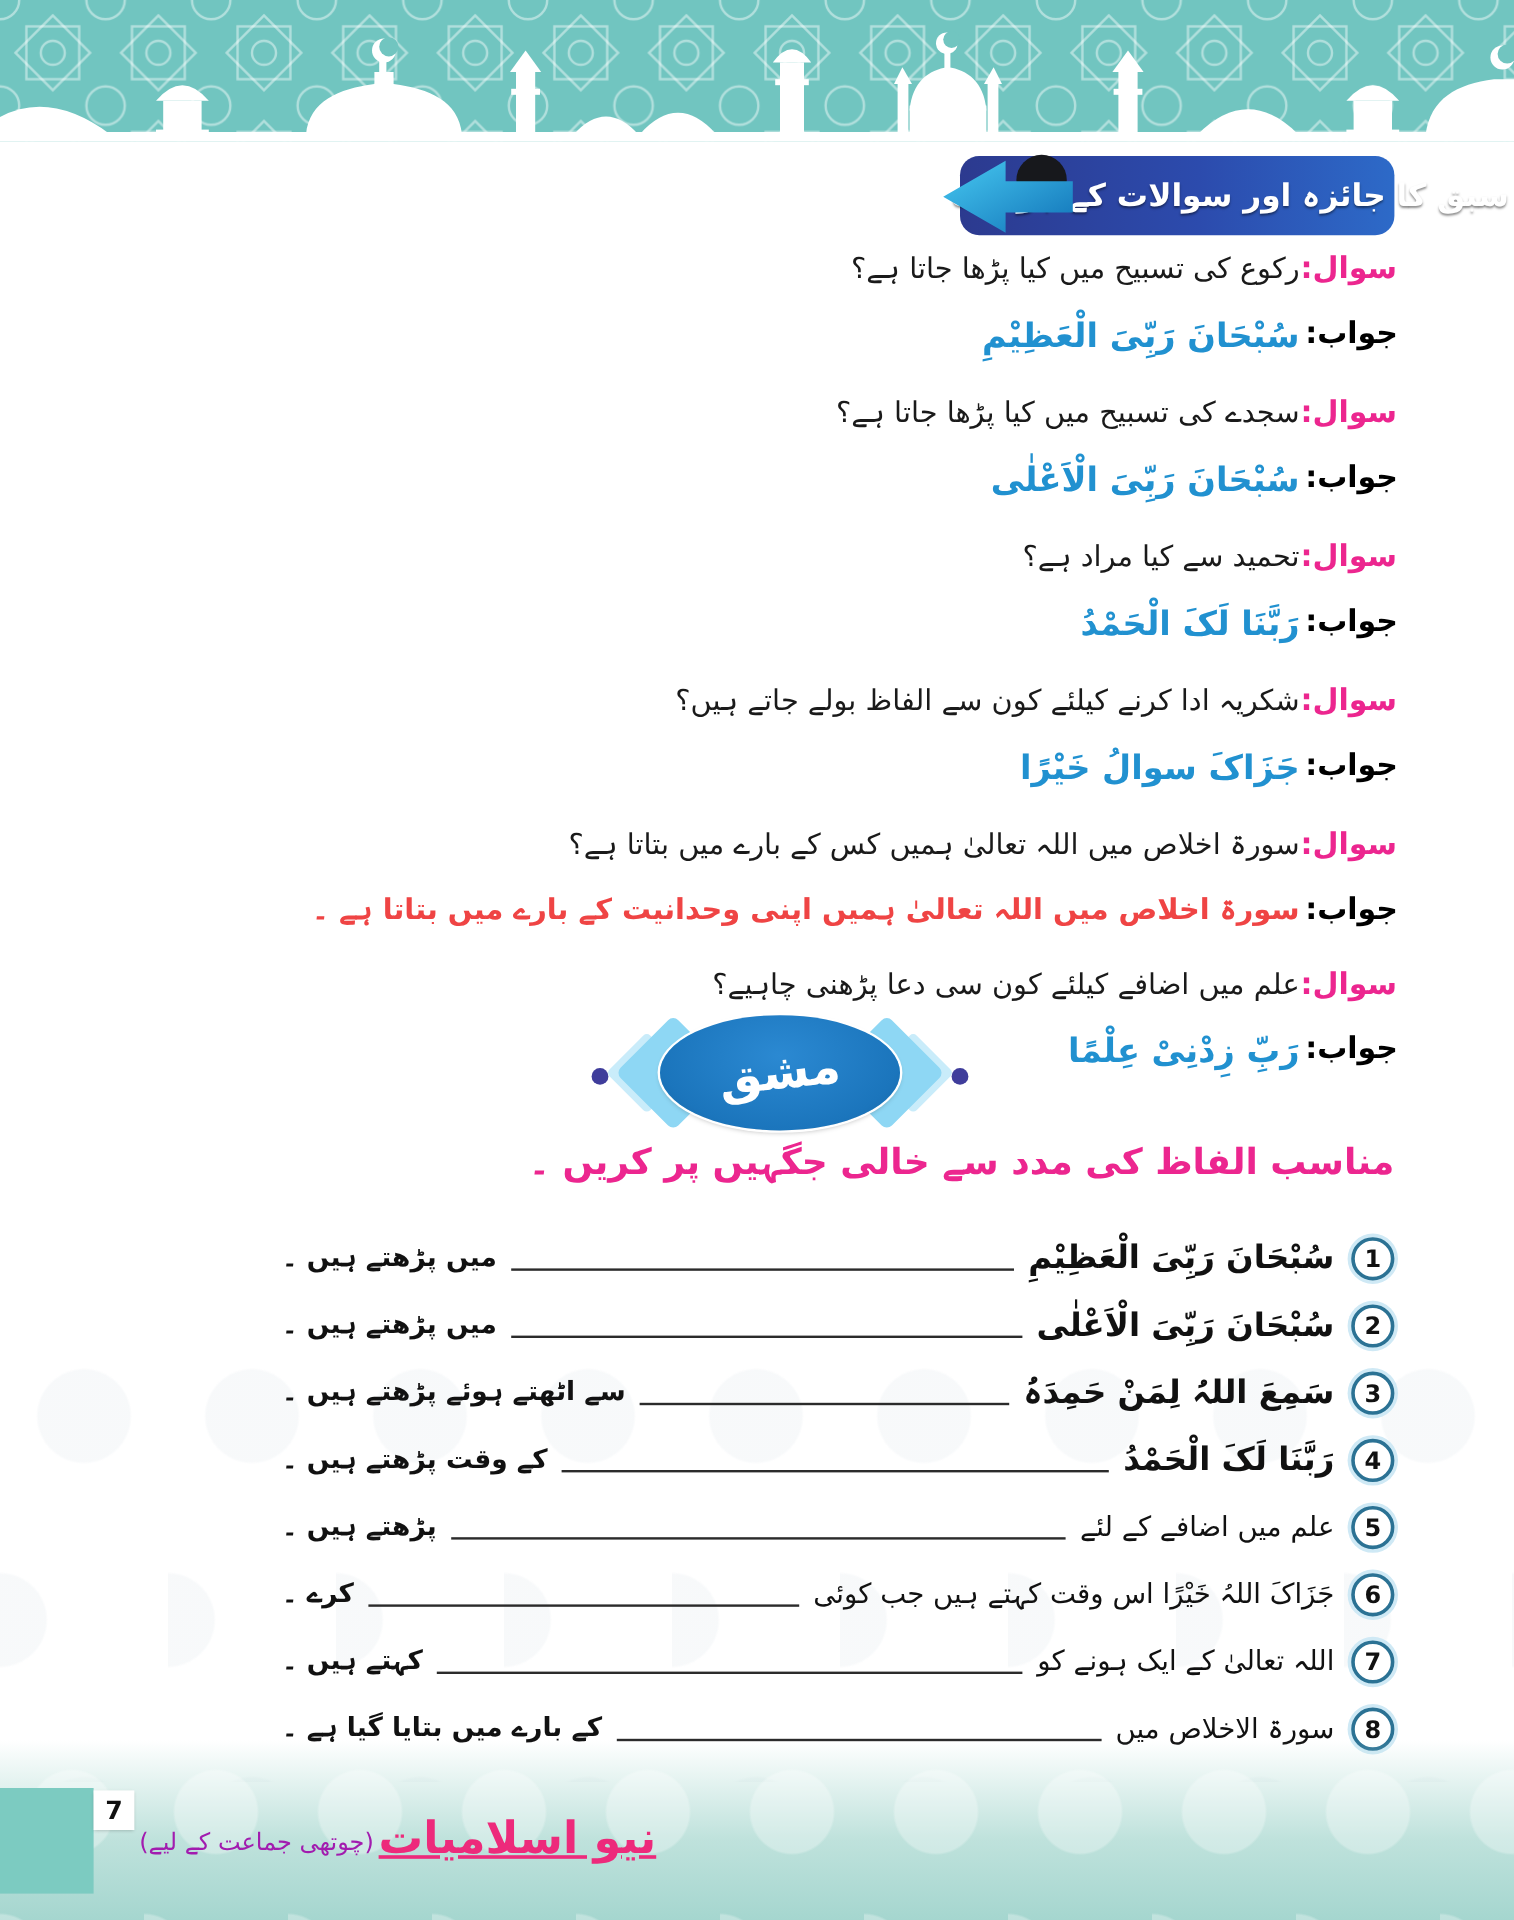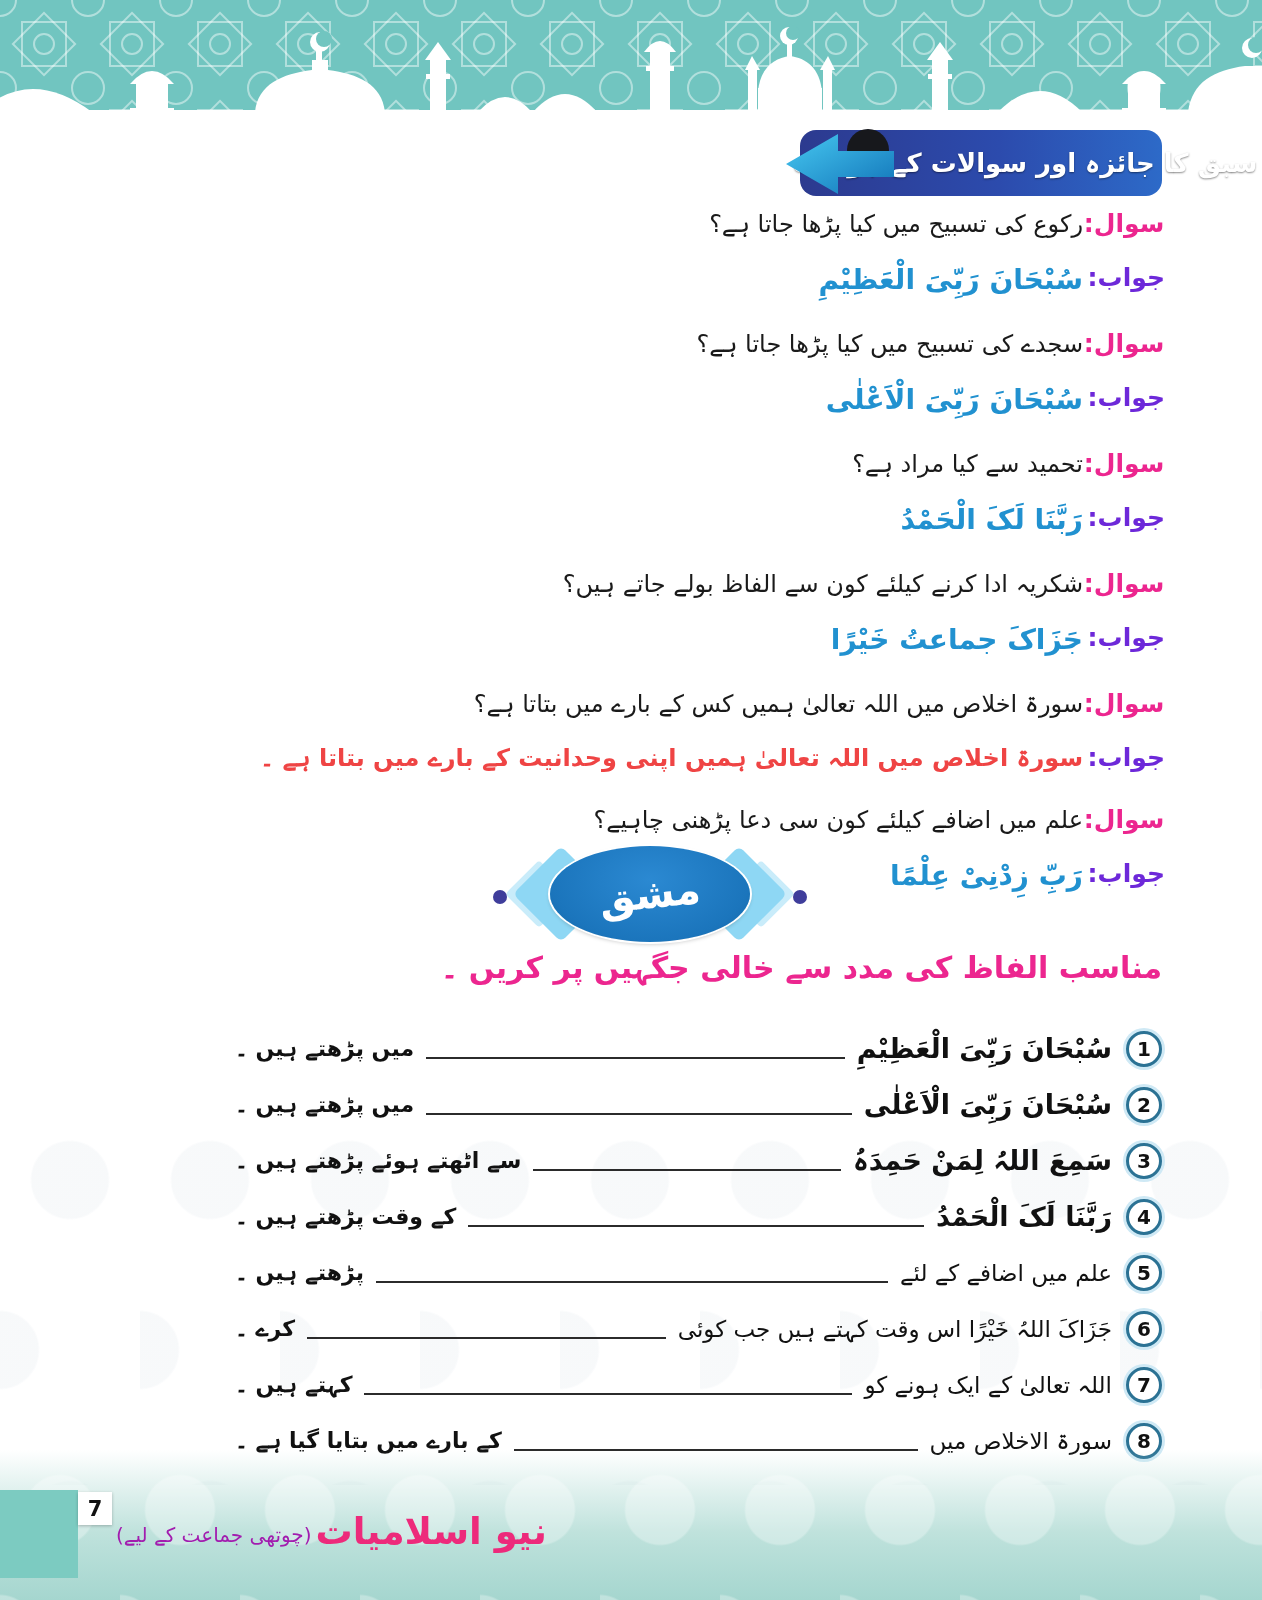--- a/index.html
+++ b/index.html
@@ -20,21 +20,21 @@
     padding-left:88px; box-sizing:border-box;
   }
   .banner-title{color:#ffffff;font-size:26px;font-weight:bold;white-space:nowrap;
     text-shadow:0 1px 2px rgba(0,0,0,.45);}
   .banner-arrow{position:absolute; left:-18px; top:-4px;}
   
   .qa-block{position:absolute; top:203px; right:97px; left:55px;}
   .qa-row{display:flex; direction:rtl; align-items:flex-start;}
   .qa-label{flex:0 0 82px; font-size:25px; font-weight:bold; line-height:42px;}
   .q-label{color:#ec268f;text-align:center;}
-  .a-label{color:#6d28d9;}
+  .a-label{color:#000000;}
   .q-row{margin-bottom:12px;}
   .q-row .qa-text{color:#1a1a1a;font-size:24px;line-height:42px;}
   .a-row{margin-bottom:20px;}
   .a-row .qa-text{line-height:46px;}
   .a-arabic .qa-text{color:#2191d0;font-size:28px;font-weight:bold;}
   .a-plain .qa-text{color:#ef4444;font-size:24px;font-weight:bold;line-height:42px;}
   
   .badge-wrap{position:absolute; top:846px; left:505px; width:290px; height:96px;}
   .badge-diamond{position:absolute; top:14px; width:68px; height:68px;
     background:#8ed7f4; transform:rotate(45deg); border-radius:6px;}
@@ -85,21 +85,21 @@
       radial-gradient(circle 46px at 0px 180px, rgba(255,255,255,.30) 0 34px, transparent 36px),
       linear-gradient(180deg, rgba(178,220,214,0) 0%, #bfe2dc 55%, #a5d6cf 100%);
     background-size:120px 240px,120px 240px,100% 100%;}
   .footer-square{position:absolute; left:0; bottom:22px; width:78px; height:88px; background:#7ccbc1;}
   .page-chip{position:absolute; left:78px; bottom:75px; width:34px; height:33px;
     background:#ffffff; box-shadow:0 1px 3px rgba(0,0,0,.25);
     display:flex; align-items:center; justify-content:center;
     font-size:21px; font-weight:bold; color:#111;}
   .book-title-group{position:absolute; left:116px; bottom:50px;
     display:flex; direction:rtl; align-items:flex-end; gap:4px;}
-  .book-title{color:#ed2a7b; font-size:37px; font-weight:bold; line-height:1;}
+  .book-title{color:#ed2a7b; font-size:37px; font-weight:bold; line-height:1;text-decoration:underline;}
   .book-subtitle{color:#a21caf; font-size:20px; line-height:1.2; padding-bottom:3px;}
 </style>
 </head>
 <body>
 
 <div id="page">
 
   <div class="header-band">
     <svg width="1262" height="118" viewBox="0 0 1262 118">
       <defs>
@@ -203,21 +203,21 @@
       <span class="qa-label a-label">جواب:</span>
       <span class="qa-text">رَبَّنَا لَکَ الْحَمْدُ</span>
     </div>
 
     <div class="qa-row q-row">
       <span class="qa-label q-label">سوال:</span>
       <span class="qa-text">شکریہ ادا کرنے کیلئے کون سے الفاظ بولے جاتے ہیں؟</span>
     </div>
     <div class="qa-row a-row a-arabic">
       <span class="qa-label a-label">جواب:</span>
-      <span class="qa-text">جَزَاکَ جماعتُ خَیْرًا</span>
+      <span class="qa-text">جَزَاکَ سوالُ خَیْرًا</span>
     </div>
 
     <div class="qa-row q-row">
       <span class="qa-label q-label">سوال:</span>
       <span class="qa-text">سورۃ اخلاص میں اللہ تعالیٰ ہمیں کس کے بارے میں بتاتا ہے؟</span>
     </div>
     <div class="qa-row a-row a-plain">
       <span class="qa-label a-label">جواب:</span>
       <span class="qa-text">سورۃ اخلاص میں اللہ تعالیٰ ہمیں اپنی وحدانیت کے بارے میں بتاتا ہے ۔</span>
     </div>

